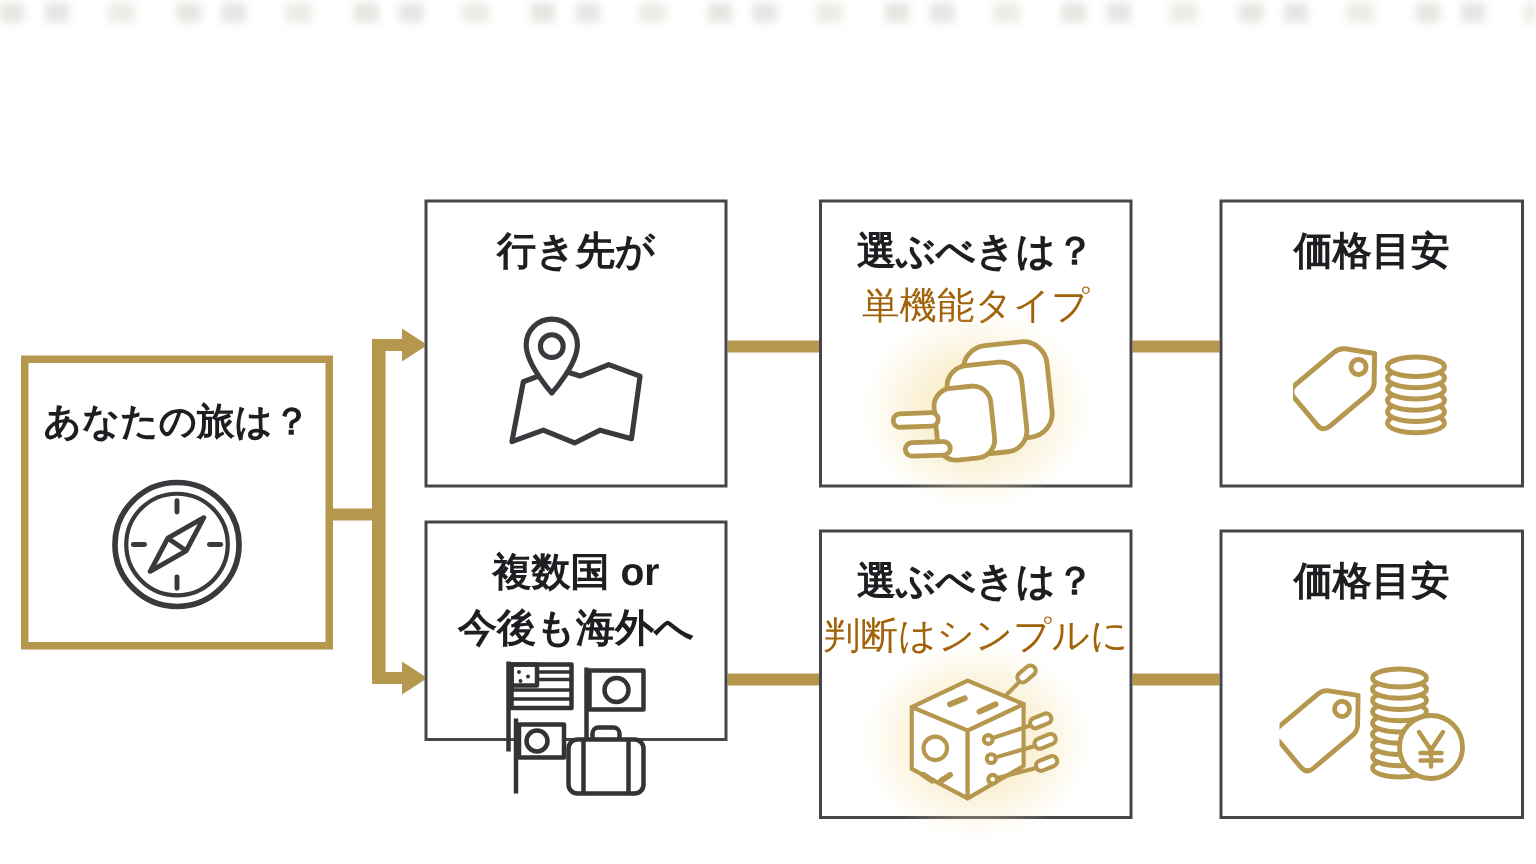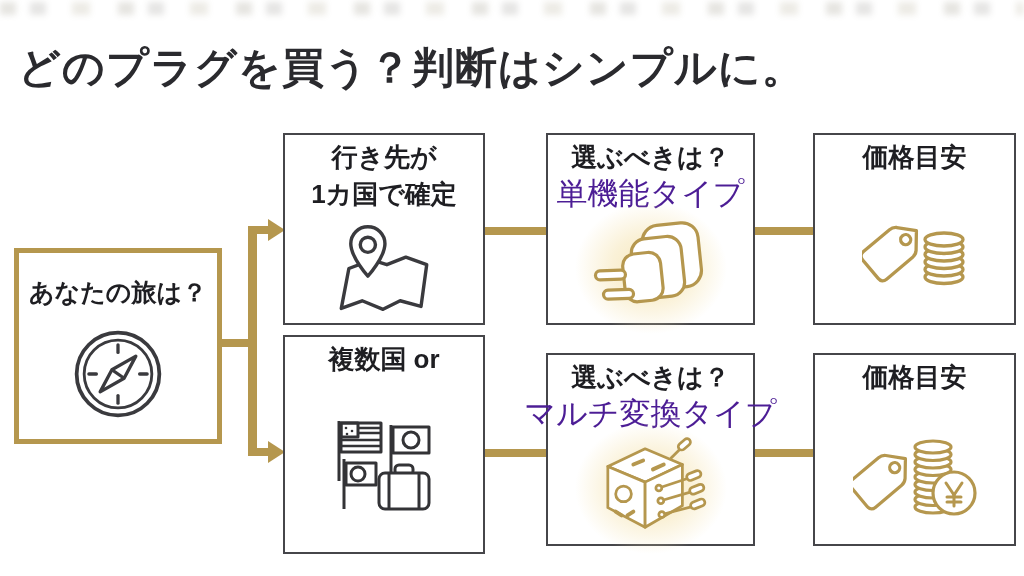--- a/index.html
+++ b/index.html
@@ -14,57 +14,56 @@
       rgba(135,130,110,.55) 0 16px, rgba(255,255,255,0) 16px 30px,
       rgba(120,118,112,.5) 30px 46px, rgba(255,255,255,0) 46px 72px,
       rgba(150,140,108,.45) 72px 90px, rgba(255,255,255,0) 90px 118px);
   }
   .page-title{
     position:absolute;left:18px;top:40px;font-size:42px;font-weight:900;
     color:#2a2a2e;letter-spacing:1px;white-space:nowrap;
   }
   .box{position:absolute;background:#fff;box-sizing:border-box;display:flex;flex-direction:column;align-items:center;}
   .source-box{border:5px solid #b5974e;padding-top:22px;}
-  .step-box{border:2.5px solid #46464a;padding-top:4px;align-items:center;}
+  .step-box{border:2.5px solid #46464a;padding-top:14px;align-items:center;}
   .source-label{font-size:25px;font-weight:800;line-height:34px;}
   .step-heading{font-size:26px;font-weight:800;line-height:37px;white-space:nowrap;}
-  .step-sub{font-size:31px;font-weight:400;line-height:36px;white-space:nowrap;color:#4c1d95;}
+  .step-sub{font-size:25px;font-weight:400;line-height:36px;white-space:nowrap;color:#a16207;}
   .iconwrap{flex:1;width:100%;display:flex;align-items:center;justify-content:center;position:relative;}
   .glow{
     position:absolute;width:152px;height:132px;border-radius:50%;
     background:radial-gradient(closest-side, rgba(246,230,183,.95), rgba(246,230,183,.55) 52%, rgba(255,255,255,0) 100%);
   }
   svg{position:relative;}
   .conn{position:absolute;background:#b5974e;}
   .arrowhead{
     position:absolute;width:0;height:0;
     border-left:17px solid #b5974e;border-top:11px solid transparent;border-bottom:11px solid transparent;
   }
 </style>
 </head>
 <body>
 
 <div class="stage">
 
   <div class="top-artifact"></div>
 
-  <div class="page-title">どのプラグを買う？判断はシンプルに。</div>
 
   <div class="conn" style="left:218px;top:339px;width:36px;height:8px;"></div>
   <div class="conn" style="left:248px;top:226px;width:9px;height:230px;"></div>
   <div class="conn" style="left:248px;top:226px;width:24px;height:8px;"></div>
   <div class="arrowhead" style="left:268px;top:219px;"></div>
   <div class="conn" style="left:248px;top:448px;width:24px;height:8px;"></div>
   <div class="arrowhead" style="left:268px;top:441px;"></div>
   <div class="conn" style="left:483px;top:227px;width:64px;height:8px;"></div>
   <div class="conn" style="left:753px;top:227px;width:62px;height:8px;"></div>
   <div class="conn" style="left:483px;top:449px;width:64px;height:8px;"></div>
   <div class="conn" style="left:753px;top:449px;width:62px;height:8px;"></div>
 
-  <div class="box source-box" style="left:14px;top:248px;width:208px;height:196px;">
+  <div class="box source-box" style="left:14px;top:237px;width:208px;height:196px;">
     <div class="source-label">あなたの旅は？</div>
     <div class="iconwrap">
       <svg width="94" height="94" viewBox="0 0 100 100" fill="none" stroke="#3a3a3e" stroke-width="4">
         <circle cx="50" cy="50" r="44"></circle>
         <circle cx="50" cy="50" r="36" stroke-width="3"></circle>
         <g stroke-width="3.5" stroke-linecap="round">
           <line x1="50" y1="19" x2="50" y2="27"></line>
             <line x1="50" y1="73" x2="50" y2="81"></line>
           <line x1="19" y1="50" x2="27" y2="50"></line>
             <line x1="73" y1="50" x2="81" y2="50"></line>
@@ -72,21 +71,20 @@
         <g stroke-width="3.5" stroke-linejoin="round">
           <path d="M69 31 L43.5 45.5 L31 69 L56.5 54.5 Z"></path>
           <line x1="43.5" y1="45.5" x2="56.5" y2="54.5"></line>
         </g>
       </svg>
     </div>
   </div>
 
   <div class="box step-box" style="left:283px;top:133px;width:202px;height:192px;">
     <div class="step-heading">行き先が</div>
-    <div class="step-heading">1カ国で確定</div>
     <div class="iconwrap">
       <svg width="112" height="95" viewBox="0 0 118 100" fill="none" stroke="#3a3a3e" stroke-width="3.6" stroke-linejoin="round">
         <path d="M14 92 L22 50 L46 41 L62 46 L82 38 L104 46 L98 90 L76 84 L58 93 L36 84 Z"></path>
         <path fill="#fff" d="M42 6 C32 6 24 14 24 24 C24 38 42 58 42 58 C42 58 60 38 60 24 C60 14 52 6 42 6 Z"></path>
         <circle cx="42" cy="25" r="8" fill="#fff"></circle>
       </svg>
     </div>
   </div>
 
   <div class="box step-box" style="left:546px;top:133px;width:209px;height:192px;">
@@ -119,22 +117,23 @@
           <ellipse cx="82" cy="60.5" rx="19" ry="6.5"></ellipse>
           <ellipse cx="82" cy="53" rx="19" ry="6.5"></ellipse>
           <ellipse cx="82" cy="45.5" rx="19" ry="6.5"></ellipse>
           <ellipse cx="82" cy="38" rx="19" ry="6.5"></ellipse>
           <ellipse cx="82" cy="30.5" rx="19" ry="6.5"></ellipse>
         </g>
       </svg>
     </div>
   </div>
 
-  <div class="box step-box" style="left:283px;top:335px;width:202px;height:219px;">
+  <div class="box step-box" style="left:283px;top:347px;width:202px;height:147px;">
     <div class="step-heading">複数国 or</div>
+    <div class="step-heading">今後も海外へ</div>
     <div class="iconwrap">
       <svg width="106" height="96" viewBox="0 0 106 96" fill="none" stroke="#333336" stroke-width="3" stroke-linejoin="round">
         <line x1="8" y1="4" x2="8" y2="64"></line>
         <rect x="10" y="6" width="40" height="29" fill="#fff"></rect>
         <rect x="10" y="6" width="17" height="14"></rect>
         <circle cx="15" cy="11" r="1.3" fill="#333336" stroke="none"></circle>
         <circle cx="21" cy="14" r="1.3" fill="#333336" stroke="none"></circle>
         <circle cx="16" cy="17" r="1.3" fill="#333336" stroke="none"></circle>
         <path d="M27 11 H50 M27 16 H50 M10 23 H50 M10 29 H50" stroke-width="2.4"></path>
         <line x1="60" y1="8" x2="60" y2="60"></line>
@@ -146,21 +145,21 @@
         <rect x="64" y="48" width="18" height="10" rx="4"></rect>
         <rect x="48" y="56" width="50" height="36" rx="6" fill="#fff"></rect>
         <line x1="58" y1="56" x2="58" y2="92"></line>
         <line x1="88" y1="56" x2="88" y2="92"></line>
       </svg>
     </div>
   </div>
 
   <div class="box step-box" style="left:546px;top:353px;width:209px;height:193px;">
     <div class="step-heading">選ぶべきは？</div>
-    <div class="step-sub">マルチ変換タイプ</div>
+    <div class="step-sub">判断はシンプルに</div>
     <div class="iconwrap">
       <div class="glow"></div>
       <svg width="122" height="103" viewBox="0 0 124 105" fill="#fff" stroke="#b5974e" stroke-width="2.8" stroke-linejoin="round">
 
         <line x1="82" y1="22" x2="92" y2="12"></line>
         <rect x="89" y="4" width="14" height="7" rx="3.5" transform="rotate(-40 96 7.5)"></rect>
 
         <path d="M56 12 L94 28 L56 46 L18 30 Z"></path>
         <path d="M18 30 L56 46 L56 92 L18 72 Z"></path>
         <path d="M56 46 L94 28 L94 70 L56 92 Z"></path>

